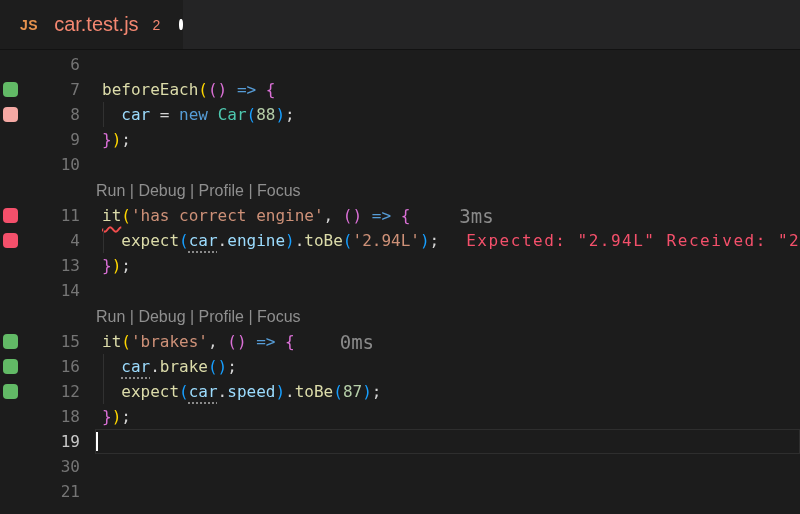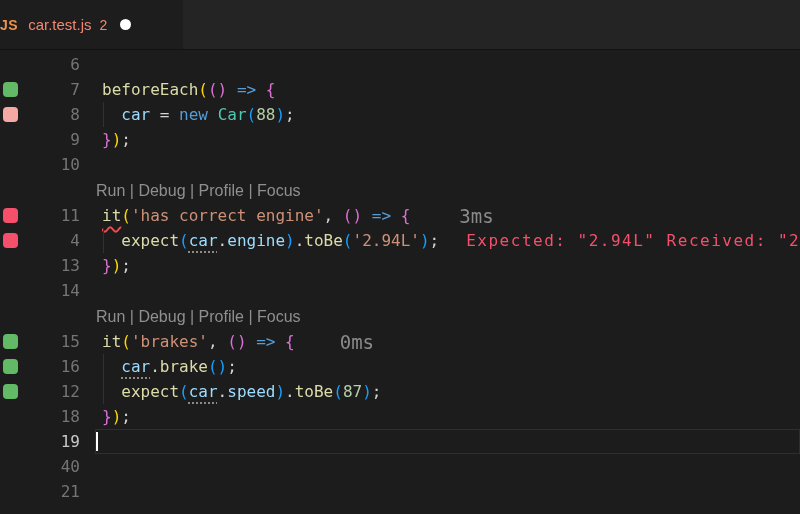--- a/index.html
+++ b/index.html
@@ -8,28 +8,28 @@
     position:relative; width:800px; height:514px; overflow:hidden;
     background:var(--editor_bg); font-family:"DejaVu Sans Mono","Liberation Mono",monospace;
   }
   
   .tabbar {
     height:50px; width:100%; background:var(--tabbar_bg);
     display:flex; align-items:stretch; border-bottom:1px solid #121212;
   }
   .tab {
     width:183px; background:var(--tab_active_bg); display:flex; align-items:center;
-    cursor:pointer;
+    padding-left:20px; cursor:pointer;gap:6px;
   }
   .tab .ficon {
     font-family:"Liberation Sans",sans-serif; font-weight:bold; font-size:14px;
     color:var(--js_icon); margin-right:10px; letter-spacing:0.5px;
   }
   .tab .ttl {
-    font-family:"Liberation Sans",sans-serif; font-size:15px; color:var(--tab_title);
+    font-family:"Liberation Sans",sans-serif; font-size:20px; color:var(--tab_title);
   }
   .tab .badge {
     font-family:"Liberation Sans",sans-serif; font-size:14px; color:var(--tab_title);
     margin-left:8px;
   }
   .tab .dot {
     width:11px; height:11px; border-radius:50%; background:#ffffff; margin-left:13px;
   }
   
   .editor { padding-top:2px; }
@@ -184,21 +184,21 @@
       </div>
       <div class="row current">
         <div class="gcell"></div>
         <span class="lnum">19</span>
         <div class="code"></div>
         <div class="curbox"></div>
         <div class="cursor"></div>
       </div>
       <div class="row">
         <div class="gcell"></div>
-        <span class="lnum">40</span>
+        <span class="lnum">30</span>
         <div class="code"></div>
       </div>
       <div class="row">
         <div class="gcell"></div>
         <span class="lnum">21</span>
         <div class="code"></div>
       </div>
     </div>
 </div>
 

